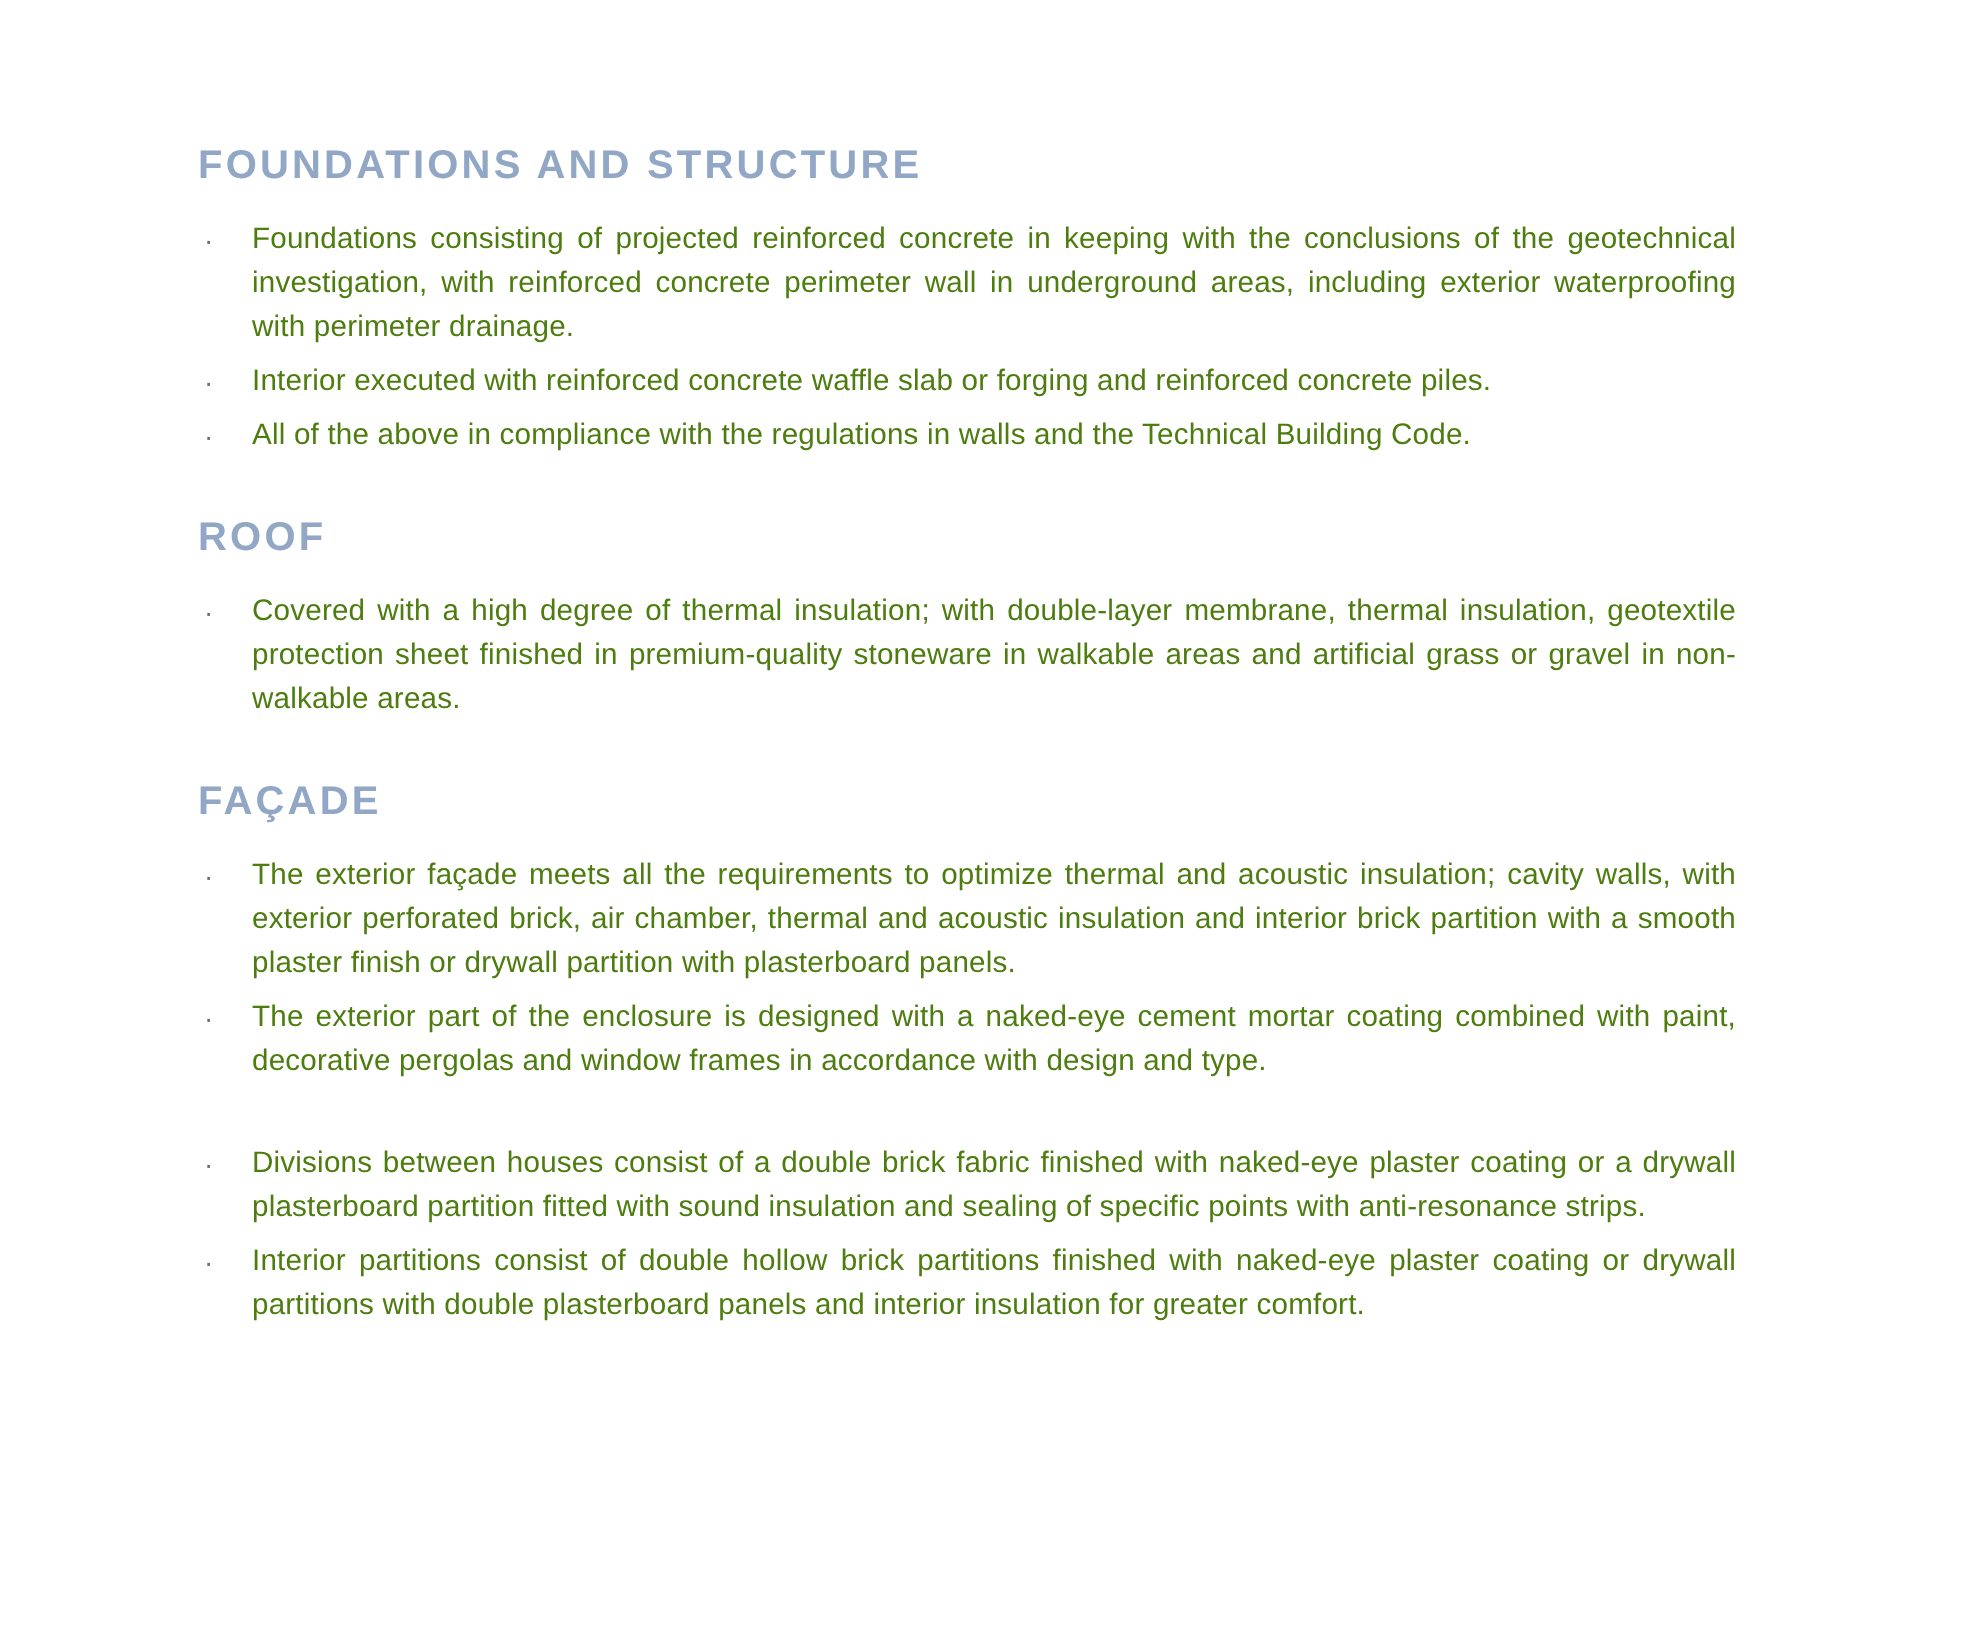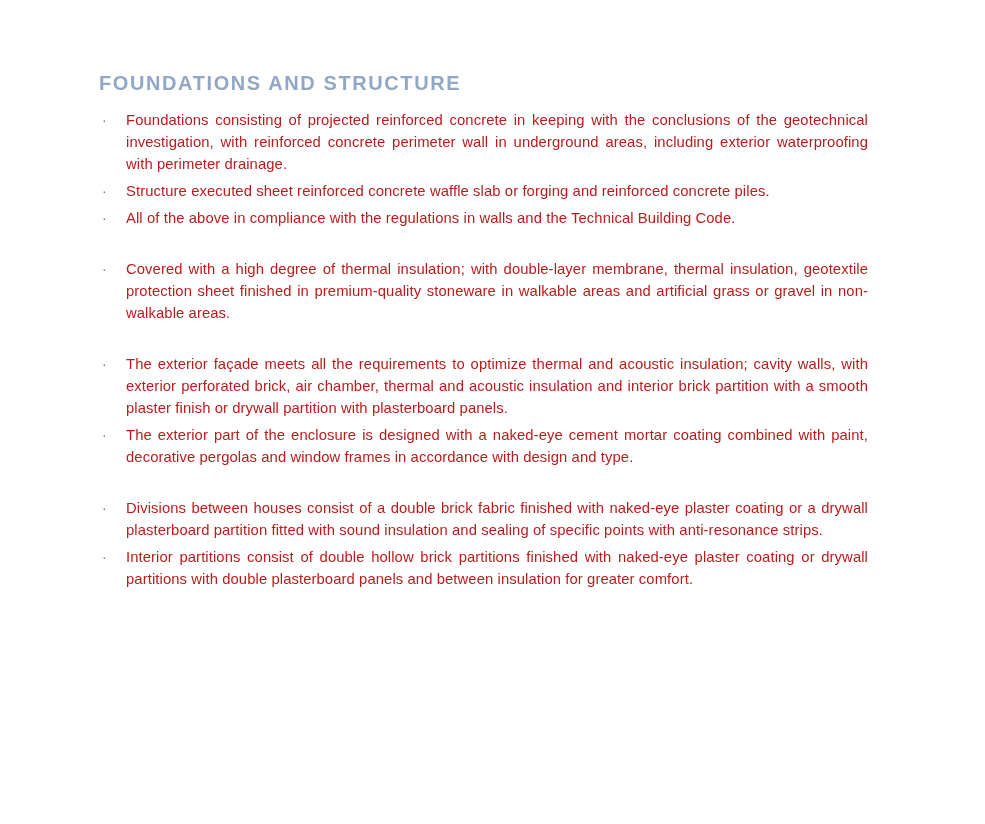--- a/index.html
+++ b/index.html
@@ -52,75 +52,77 @@
     padding-left: 3px;
     font-size: 14px;
     line-height: 22px;
     color: #6d6e71;
   }
   .bullet-text {
     flex: 1 1 auto;
     font-size: 14.8px;
     line-height: 22px;
     text-align: justify;
-    color: #b91c1c;
+    color: #4d7c0f;
     letter-spacing: 0.1px;
   }
 </style>
 </head>
 <body>
 
 <div class="page">
 
   <section class="section">
     <h2 class="section-title">FOUNDATIONS AND STRUCTURE</h2>
     <ul class="bullet-list">
       <li>
         <span class="bullet-marker">·</span>
         <span class="bullet-text">Foundations consisting of projected reinforced concrete in keeping with the conclusions of the geotechnical investigation, with reinforced concrete perimeter wall in underground areas, including exterior waterproofing with perimeter drainage.</span>
       </li>
       <li>
         <span class="bullet-marker">·</span>
-        <span class="bullet-text">Structure executed sheet reinforced concrete waffle slab or forging and reinforced concrete piles.</span>
+        <span class="bullet-text">Interior executed with reinforced concrete waffle slab or forging and reinforced concrete piles.</span>
       </li>
       <li>
         <span class="bullet-marker">·</span>
         <span class="bullet-text">All of the above in compliance with the regulations in walls and the Technical Building Code.</span>
       </li>
     </ul>
   </section>
 
   <section class="section">
+    <h2 class="section-title">ROOF</h2>
     <ul class="bullet-list">
       <li>
         <span class="bullet-marker">·</span>
         <span class="bullet-text">Covered with a high degree of thermal insulation; with double-layer membrane, thermal insulation, geotextile protection sheet finished in premium-quality stoneware in walkable areas and artificial grass or gravel in non-walkable areas.</span>
       </li>
     </ul>
   </section>
 
   <section class="section">
+    <h2 class="section-title">FAÇADE</h2>
     <ul class="bullet-list">
       <li>
         <span class="bullet-marker">·</span>
         <span class="bullet-text">The exterior façade meets all the requirements to optimize thermal and acoustic insulation; cavity walls, with exterior perforated brick, air chamber, thermal and acoustic insulation and interior brick partition with a smooth plaster finish or drywall partition with plasterboard panels.</span>
       </li>
       <li>
         <span class="bullet-marker">·</span>
         <span class="bullet-text">The exterior part of the enclosure is designed with a naked-eye cement mortar coating combined with paint, decorative pergolas and window frames in accordance with design and type.</span>
       </li>
     </ul>
   </section>
 
   <section class="section">
     <ul class="bullet-list">
       <li>
         <span class="bullet-marker">·</span>
         <span class="bullet-text">Divisions between houses consist of a double brick fabric finished with naked-eye plaster coating or a drywall plasterboard partition fitted with sound insulation and sealing of specific points with anti-resonance strips.</span>
       </li>
       <li>
         <span class="bullet-marker">·</span>
-        <span class="bullet-text">Interior partitions consist of double hollow brick partitions finished with naked-eye plaster coating or drywall partitions with double plasterboard panels and between insulation for greater comfort.</span>
+        <span class="bullet-text">Interior partitions consist of double hollow brick partitions finished with naked-eye plaster coating or drywall partitions with double plasterboard panels and interior insulation for greater comfort.</span>
       </li>
     </ul>
   </section>
 
 </div>
 
 </body></html>

